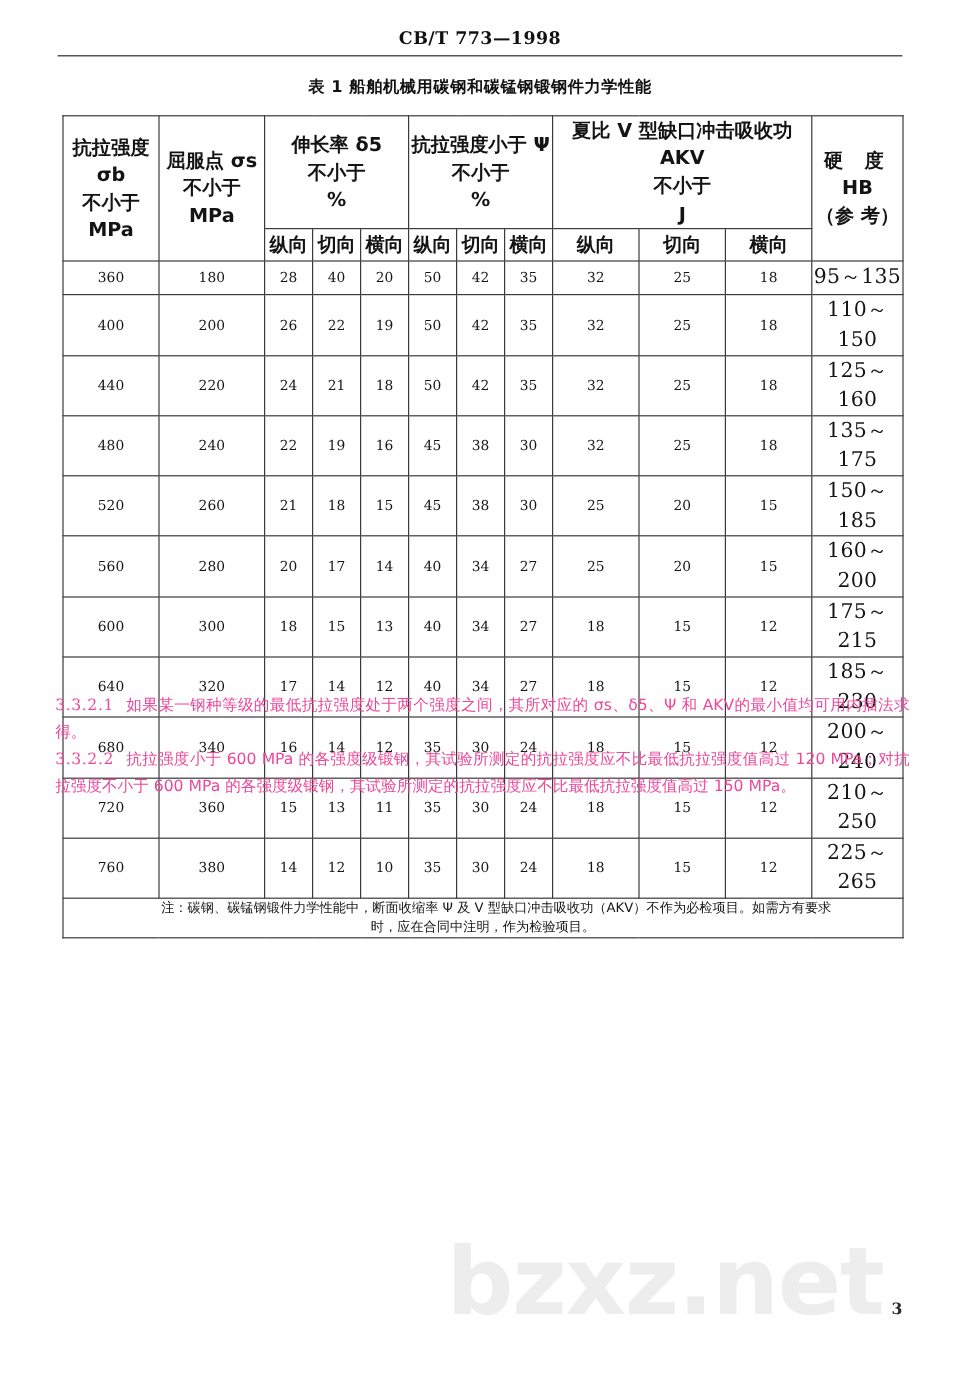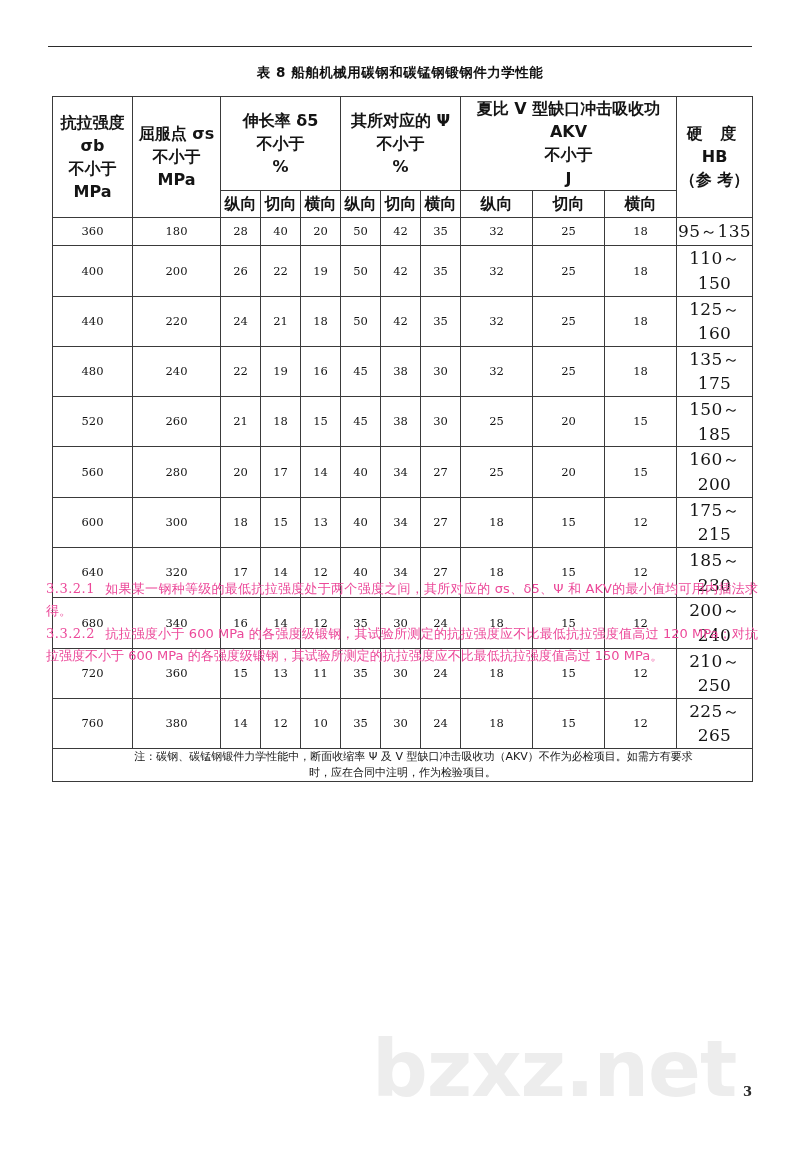--- a/index.html
+++ b/index.html
@@ -162,23 +162,24 @@
     font-size: 13px;
     font-weight: bold;
     color: #2a2a2a;
   }
 </style>
 </head>
 <body>
 
 <div class="page">
 
+  <div class="runhead">CB/T 773—1998</div>
   <div class="runrule"></div>
 
-  <div class="caption">表 8    船舶机械用碳钢和碳锰钢锻钢件力学性能</div>
+  <div class="caption">表 1    船舶机械用碳钢和碳锰钢锻钢件力学性能</div>
 
   <div class="tbl-wrap">
     <table class="spec">
       <colgroup>
         <col style="width:80px">
         <col style="width:88px">
         <col style="width:40px">
         <col style="width:40px">
         <col style="width:40px">
         <col style="width:40px">
@@ -200,21 +201,21 @@
             <span class="hdr-l1">屈服点 σs</span>
             <span class="hdr-l2">不小于</span>
             <span class="hdr-l3">MPa</span>
           </th>
           <th class="hgroup" colspan="3">
             <span class="hdr-l1">伸长率 δ5</span>
             <span class="hdr-l2">不小于</span>
             <span class="hdr-l3">%</span>
           </th>
           <th class="hgroup" colspan="3">
-            <span class="hdr-l1">其所对应的 Ψ</span>
+            <span class="hdr-l1">抗拉强度小于 Ψ</span>
             <span class="hdr-l2">不小于</span>
             <span class="hdr-l3">%</span>
           </th>
           <th class="hgroup" colspan="3">
             <span class="hdr-l1">夏比 V 型缺口冲击吸收功 AKV</span>
             <span class="hdr-l2">不小于</span>
             <span class="hdr-l3">J</span>
           </th>
           <th class="hspan" rowspan="2">
             <span class="hdr-l1 hard-head-sp">硬    度</span>

